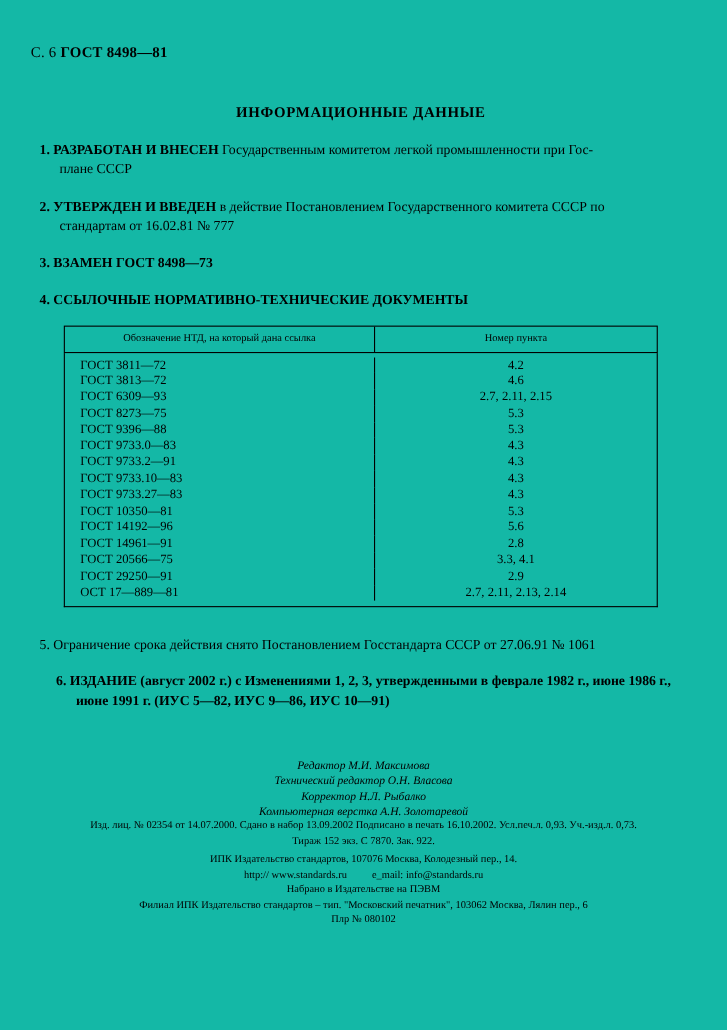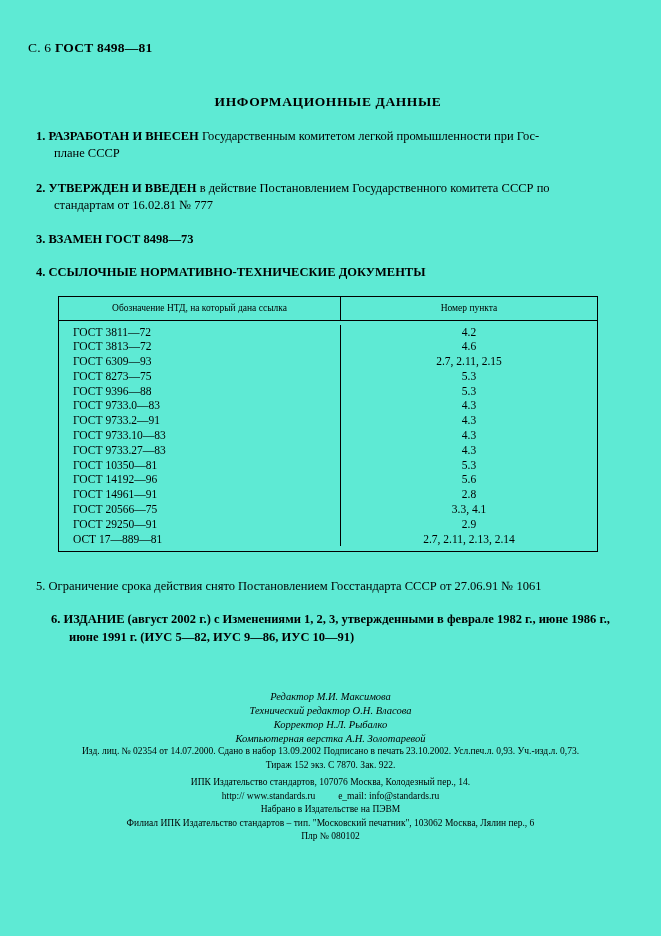--- a/index.html
+++ b/index.html
@@ -13,21 +13,21 @@
     position: relative;
     font-family: "Liberation Serif", serif;
     color: #000;
     overflow: hidden;
   }
   .page {
     position: absolute;
     left: 0; top: 0;
     width: 661px;
     height: 936px;
-    background: #5eead4;
+    background: #14b8a6;
   }
   .content {
     position: absolute;
     left: 28px;
     top: 40px;
     width: 600px;
   }
   .header-line {
     font-family: "Liberation Serif", serif;
     font-size: 13.5px;
@@ -272,21 +272,21 @@
       <span class="it">Корректор</span>
       <span class="it">Н.Л. Рыбалко</span>
     </div>
     <div>
       <span class="it">Компьютерная верстка</span>
       <span class="it">А.Н. Золотаревой</span>
     </div>
   </div>
 
   <div class="imprint">
-    <div>Изд. лиц. № 02354 от 14.07.2000. Сдано в набор  13.09.2002   Подписано в печать  23.10.2002.  Усл.печ.л. 0,93.   Уч.-изд.л. 0,73.</div>
+    <div>Изд. лиц. № 02354 от 14.07.2000. Сдано в набор  13.09.2002   Подписано в печать  16.10.2002.  Усл.печ.л. 0,93.   Уч.-изд.л. 0,73.</div>
     <div>Тираж  152  экз.  С  7870.    Зак. 922.</div>
   </div>
 
   <div class="publisher">
     <div>ИПК Издательство стандартов, 107076 Москва, Колодезный пер., 14.</div>
     <div>
       <span class="nowrap">http:// www.standards.ru</span>
       <span style="display:inline-block; width:18px;"></span>
       <span class="nowrap">e_mail: info@standards.ru</span>
     </div>

